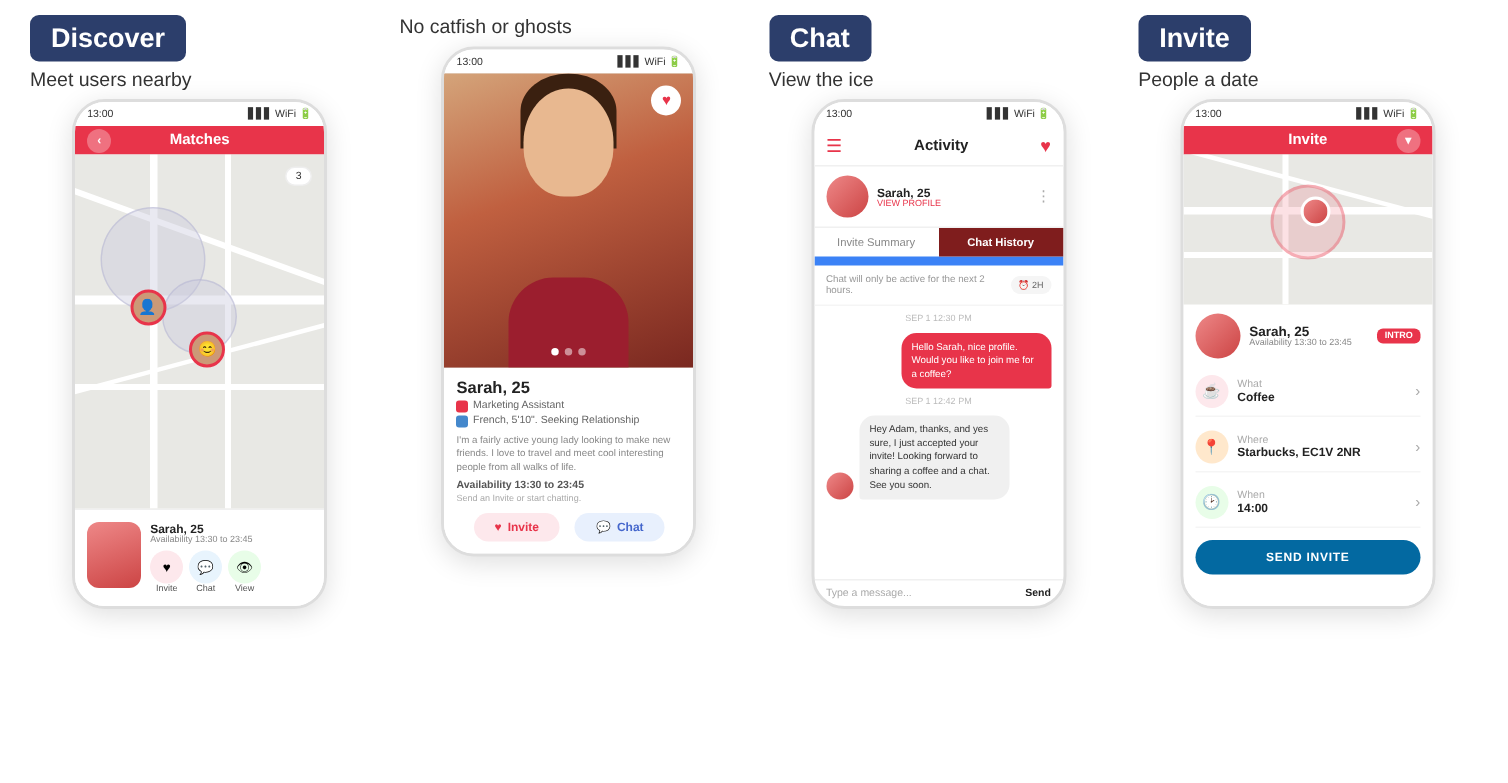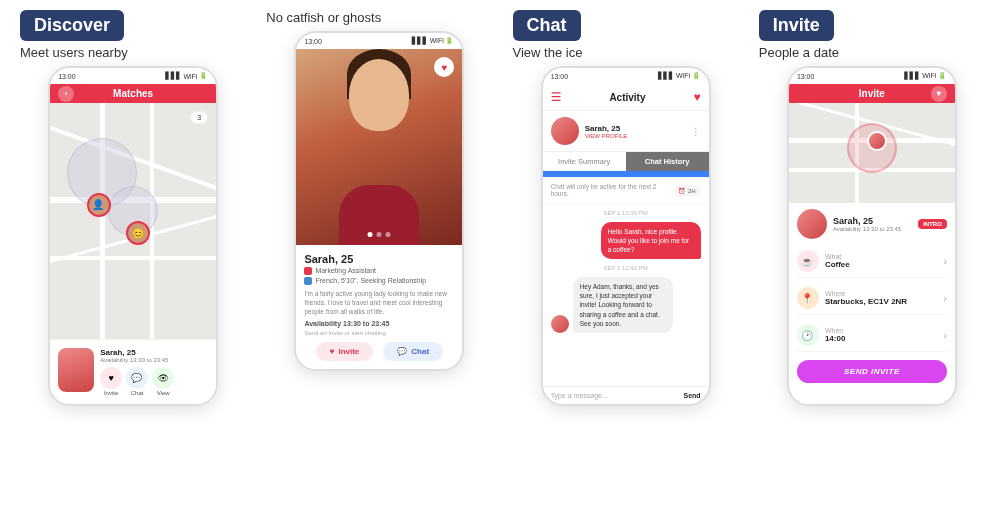--- a/index.html
+++ b/index.html
@@ -330,21 +330,21 @@
     }
     .p3-tab {
       flex: 1;
       text-align: center;
       font-size: 7.5px;
       padding: 5px 0;
       color: #888;
     }
     .p3-tab.active {
       color: #fff;
-      background: #737373;
+      background: #7f1d1d;
       font-weight: 600;
     }
     .p3-note {
       padding: 6px 8px;
       font-size: 6.5px;
       color: #999;
       display: flex;
       align-items: center;
       gap: 6px;
       border-bottom: 1px solid #f5f5f5;
@@ -509,29 +509,28 @@
       flex-shrink: 0;
     }
     .icon-coffee { background: #fde8ec; }
     .icon-where { background: #ffe8cc; }
     .icon-when { background: #e8fde8; }
     .p4-item-label { font-size: 7px; color: #aaa; }
     .p4-item-value { font-size: 8px; font-weight: 600; color: #222; }
     .p4-item-arrow { margin-left: auto; color: #aaa; font-size: 10px; }
     .p4-send-btn {
       margin-top: 8px;
-      background: #d946ef;
+      background: #0369a1;
       color: #fff;
       border-radius: 20px;
       text-align: center;
       padding: 7px;
       font-size: 8px;
       font-weight: 700;
       letter-spacing: 0.5px;
-      font-style: italic;
     }
     .badge-subtitle-row {
       display: flex;
       flex-direction: column;
       align-items: flex-start;
       width: 100%;
       padding-left: 4px;
     }
   </style>
 </head>

